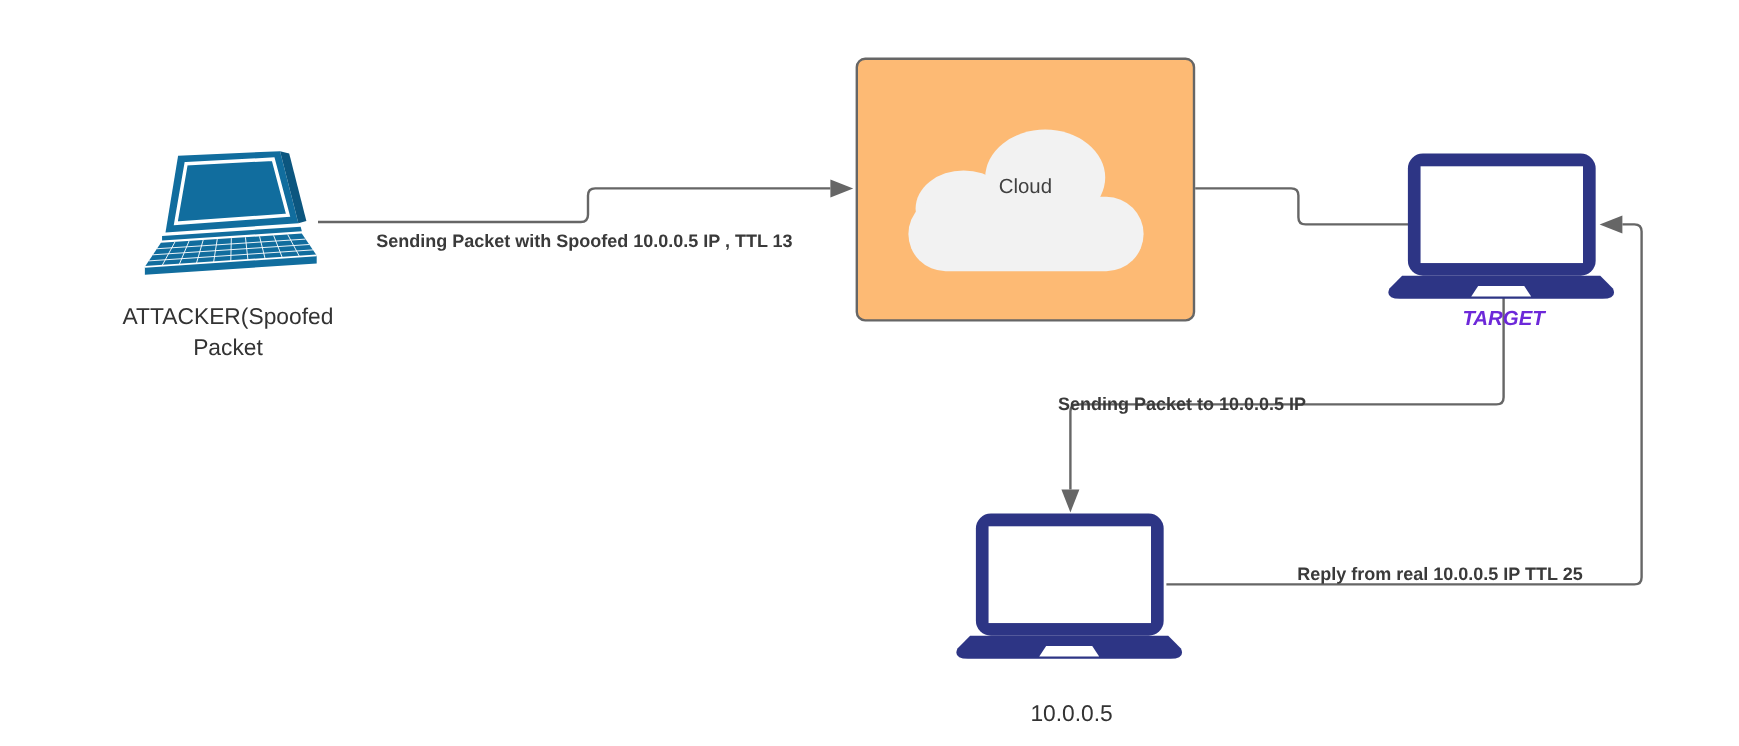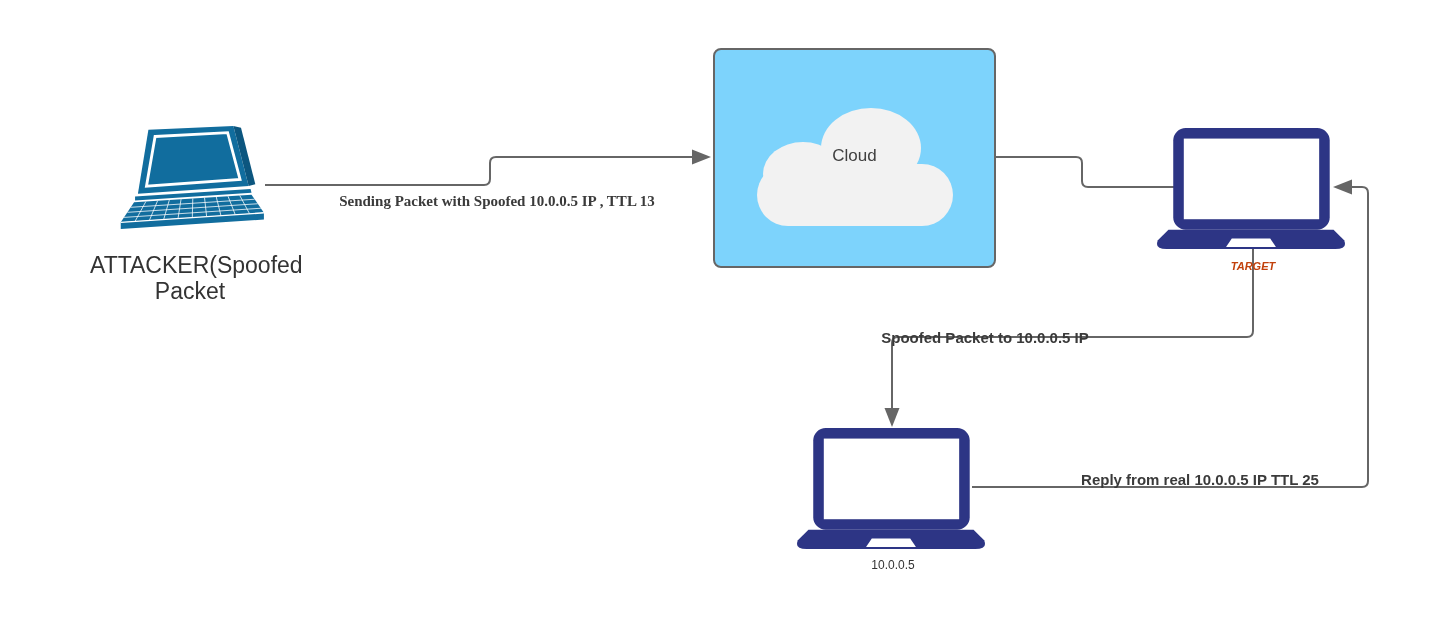--- a/index.html
+++ b/index.html
@@ -26,43 +26,43 @@
     white-space: nowrap;
   }
   .node-label {
     position: absolute;
     color: #333333;
     text-align: center;
   }
   .attacker-label {
     left: 90px; top: 252px;
     width: 200px;
-    font-size: 23px;
+    font-size: 19px;
     line-height: 26px;
   }
   .target-label {
     left: 1253px; top: 266px;
     transform: translate(-50%, -50%);
-    font-size: 11px;
+    font-size: 17px;
     font-weight: bold;
     font-style: italic;
-    color: #c2410c;
+    color: #6d28d9;
     white-space: nowrap;
   }
   .real-host-label {
-    left: 893px; top: 565px;
+    left: 893px; top: 596px;
     transform: translate(-50%, -50%);
-    font-size: 12px;
+    font-size: 19px;
     white-space: nowrap;
   }
   .cloud-box {
     position: absolute;
     left: 713px; top: 48px;
     width: 279px; height: 216px;
-    background: #7dd3fc;
+    background: #fdba74;
     border: 2px solid #666666;
     border-radius: 8px;
   }
   .cloud-shape {
     position: absolute;
     left: 38px; top: 50px;
     width: 204px; height: 128px;
   }
   .cloud-text {
     position: absolute;
@@ -146,17 +146,17 @@
   <svg class="abs" style="left:1155px; top:127px; color:#2d3585;" width="192" height="123" viewBox="0 0 200 128">
     <use href="#laptop-front"></use>
   </svg>
   <div class="node-label target-label">TARGET</div>
 
   <svg class="abs" style="left:795px; top:427px; color:#2d3585;" width="192" height="123" viewBox="0 0 200 128">
     <use href="#laptop-front"></use>
   </svg>
   <div class="node-label real-host-label">10.0.0.5</div>
 
-  <div class="edge-label" style="left:497px; top:201px;font-family:Liberation Serif, serif;">Sending Packet with Spoofed 10.0.0.5 IP , TTL 13</div>
-  <div class="edge-label" style="left:985px; top:337px;">Spoofed Packet to 10.0.0.5 IP</div>
+  <div class="edge-label" style="left:487px; top:201px;">Sending Packet with Spoofed 10.0.0.5 IP , TTL 13</div>
+  <div class="edge-label" style="left:985px; top:337px;">Sending Packet to 10.0.0.5 IP</div>
   <div class="edge-label" style="left:1200px; top:479px;">Reply from real 10.0.0.5 IP TTL 25</div>
 
 </div>
 
 </body></html>

